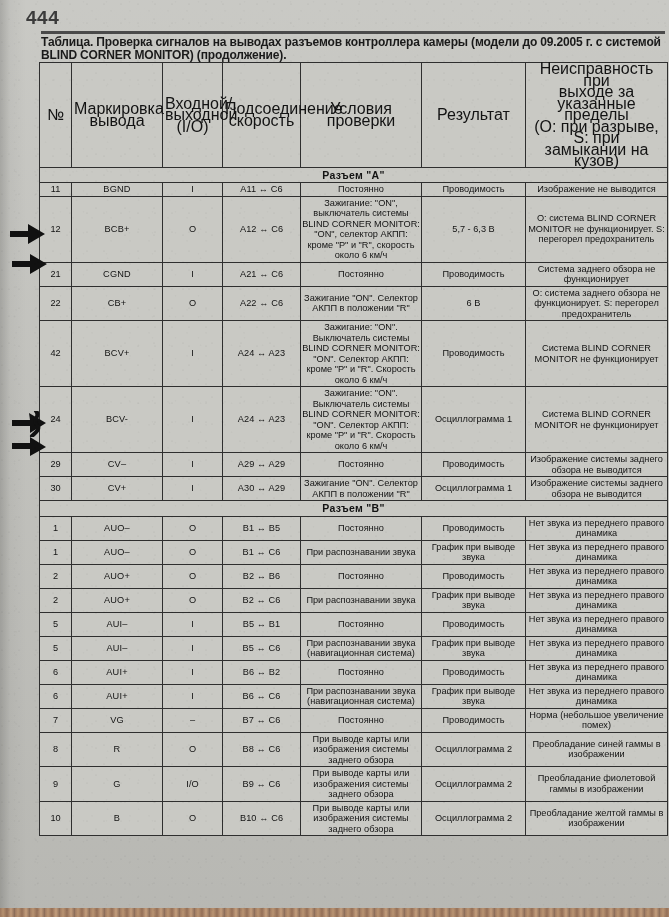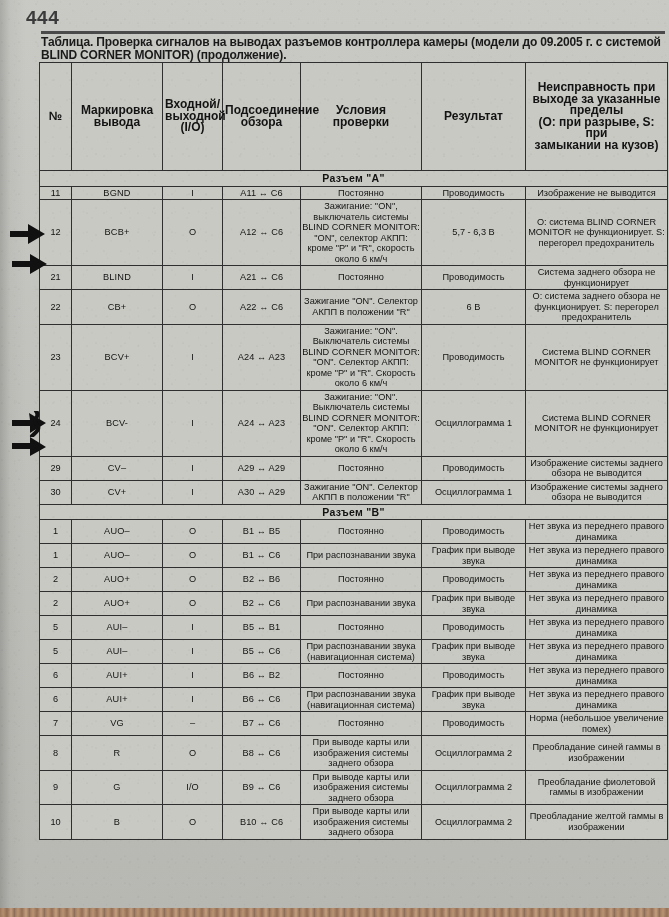--- a/index.html
+++ b/index.html
@@ -111,24 +111,24 @@
     border: 1px solid #2f2f2f;
     color: #131313;
     text-align: center;
     vertical-align: middle;
     padding: 1px 1px;
     line-height: 10.5px;
     font-size: 9.2px;
     background: #c9c9c4;
   }
   table.signal-table th {
-    font-weight: bold;
-    font-size: 12px;
+    font-weight: normal;
+    font-size: 16px;
     line-height: 11.5px;
-    padding: 19px 2px;
+    padding: 0 2px;
   }
   td.num, td.mark, td.io {
     font-size: 10px;
   }
   td.mark { letter-spacing: .2px; }
   td.conn { font-size: 10px; letter-spacing: .1px; }
   tr.section td {
     font-weight: bold;
     font-size: 10.5px;
     padding: 2px 0;
@@ -188,21 +188,21 @@
             <span>Маркировка</span><br>
             <span>вывода</span>
           </th>
           <th>
             <span>Входной/</span><br>
             <span>выходной</span><br>
             <span>(I/O)</span>
           </th>
           <th>
             <span>Подсоединение</span><br>
-            <span>обзора</span>
+            <span>скорость</span>
           </th>
           <th>
             <span>Условия</span><br>
             <span>проверки</span>
           </th>
           <th>
             <span>Результат</span>
           </th>
           <th>
             <span>Неисправность при</span><br>
@@ -230,38 +230,38 @@
             <td class="num">12</td>
             <td class="mark">BCB+</td>
             <td class="io">O</td>
             <td class="conn">A12 ↔ C6</td>
             <td class="cond">Зажигание: "ON", выключатель системы BLIND CORNER MONITOR: "ON", селектор АКПП: кроме "P" и "R", скорость около 6 км/ч</td>
             <td class="res">5,7 - 6,3 В</td>
             <td class="fault">O: система BLIND CORNER MONITOR не функционирует. S: перегорел предохранитель</td>
           </tr>
           <tr>
             <td class="num">21</td>
-            <td class="mark">BLIND</td>
+            <td class="mark">CGND</td>
             <td class="io">I</td>
             <td class="conn">A21 ↔ C6</td>
             <td class="cond">Постоянно</td>
             <td class="res">Проводимость</td>
             <td class="fault">Система заднего обзора не функционирует</td>
           </tr>
           <tr>
             <td class="num">22</td>
             <td class="mark">CB+</td>
             <td class="io">O</td>
             <td class="conn">A22 ↔ C6</td>
             <td class="cond">Зажигание "ON". Селектор АКПП в положении "R"</td>
             <td class="res">6 В</td>
             <td class="fault">O: система заднего обзора не функционирует. S: перегорел предохранитель</td>
           </tr>
           <tr>
-            <td class="num">23</td>
+            <td class="num">42</td>
             <td class="mark">BCV+</td>
             <td class="io">I</td>
             <td class="conn">A24 ↔ A23</td>
             <td class="cond">Зажигание: "ON". Выключатель системы BLIND CORNER MONITOR: "ON". Селектор АКПП: кроме "P" и "R". Скорость около 6 км/ч</td>
             <td class="res">Проводимость</td>
             <td class="fault">Система BLIND CORNER MONITOR не функционирует</td>
           </tr>
           <tr>
             <td class="num">24</td>
             <td class="mark">BCV-</td>

